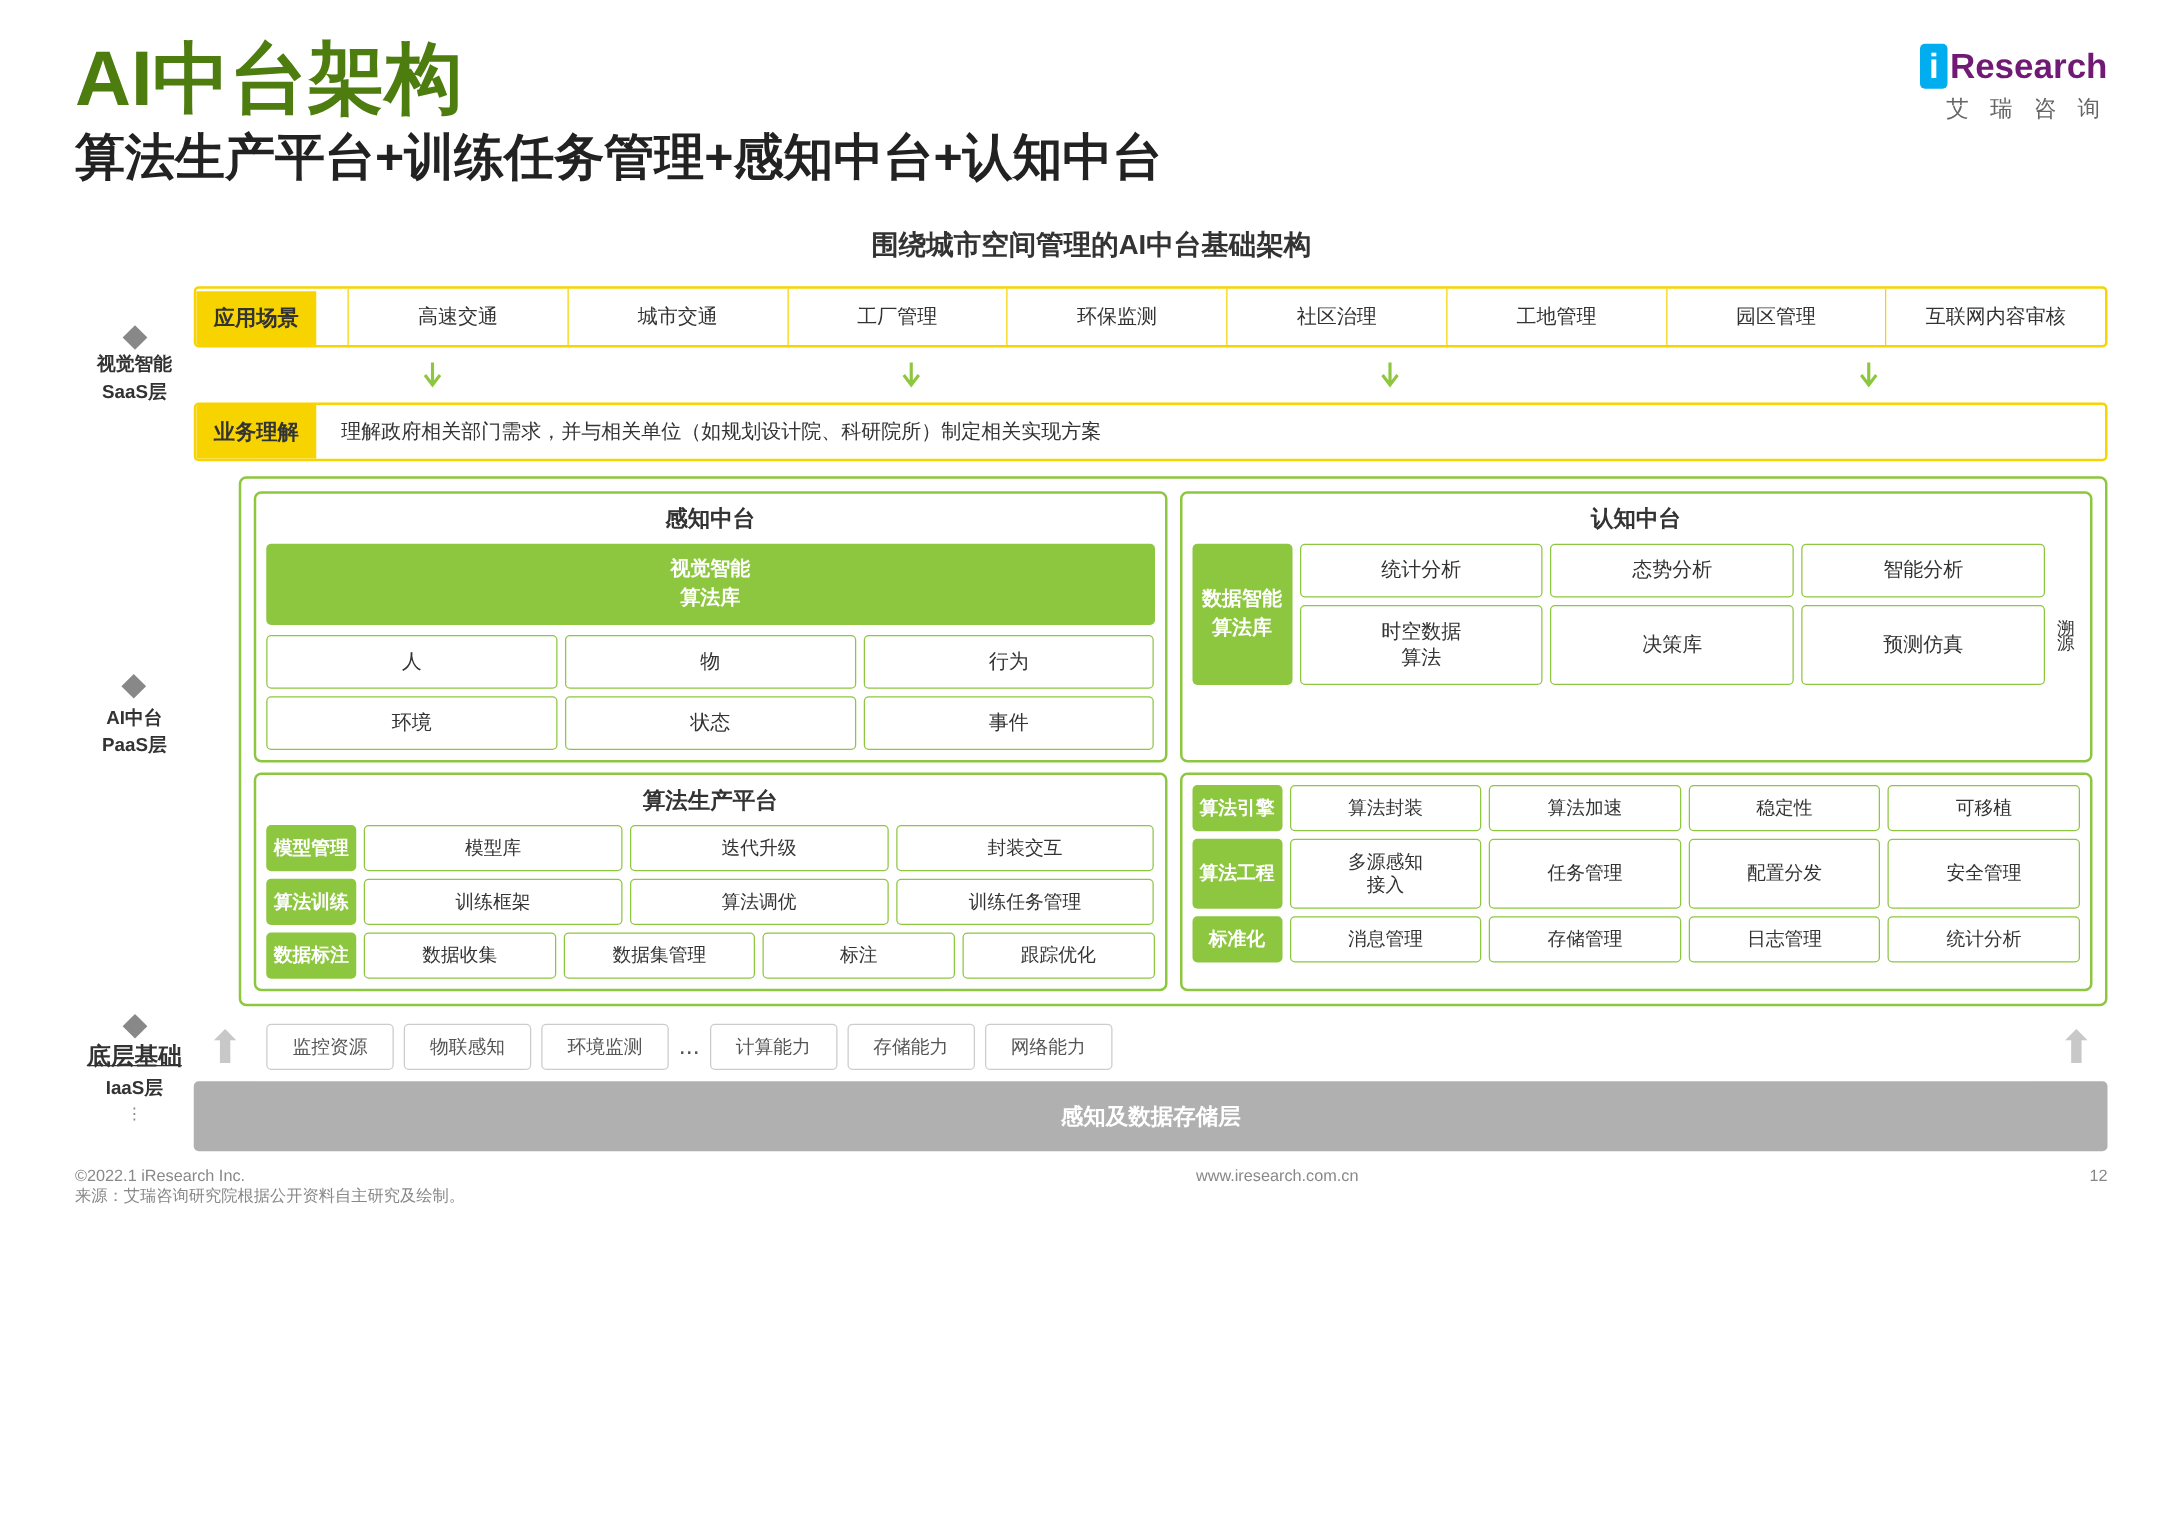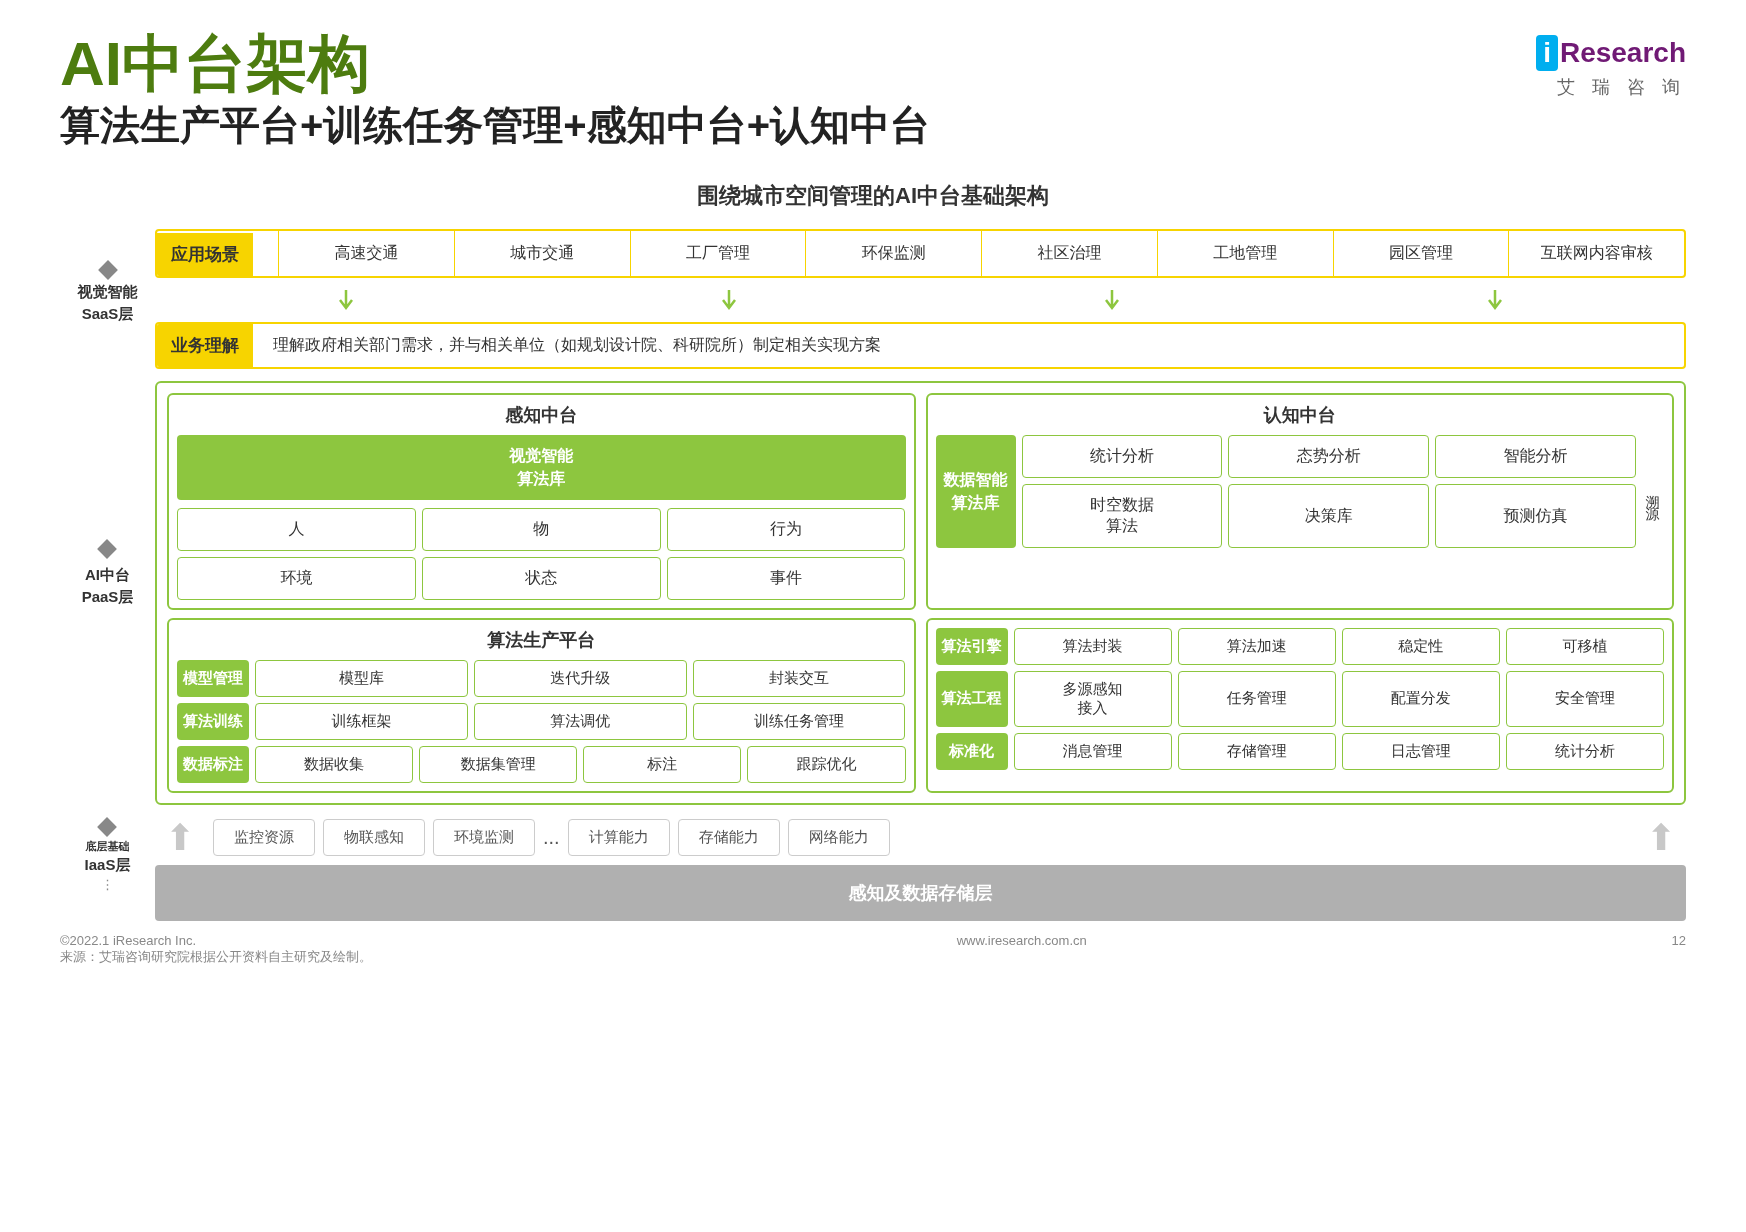--- a/index.html
+++ b/index.html
@@ -158,20 +158,21 @@
 
     
     .paas-section {
       border: 2px solid #8DC63F;
       border-radius: 6px;
       padding: 10px;
       display: flex;
       flex-direction: column;
       gap: 8px;
       flex: 1;
+      margin-left: 36px;
     }
 
     
     .perception-cognition-row {
       display: flex;
       flex-direction: row;
       gap: 10px;
     }
 
     .perception-box {
@@ -408,21 +409,21 @@
       </div>
 
       <div style="display:flex; flex-direction:column; align-items:center; justify-content:center; flex:1; margin-top:8px;">
         <div style="width:14px;height:14px;background:#888;transform:rotate(45deg); margin-bottom:8px;"></div>
         <div style="font-size:15px;font-weight:bold;color:#333;text-align:center;line-height:1.5;">AI中台</div>
         <div style="font-size:15px;font-weight:bold;color:#333;text-align:center;line-height:1.5;">PaaS层</div>
       </div>
 
       <div style="display:flex; flex-direction:column; align-items:center; justify-content:center; height:130px; margin-top:8px;">
         <div style="width:14px;height:14px;background:#888;transform:rotate(45deg); margin-bottom:4px;"></div>
-        <div style="font-size:11px;font-weight:bold;color:#333;text-align:center;line-height:1.5;">底层基础</div>
+        <div style="font-size:19px;font-weight:bold;color:#333;text-align:center;line-height:1.5;text-decoration:underline;">底层基础</div>
         <div style="font-size:15px;font-weight:bold;color:#333;text-align:center;line-height:1.5;">IaaS层</div>
         <div style="font-size:13px;color:#888;">⋮</div>
       </div>
 
     </div>
 
     <div style="flex:1; display:flex; flex-direction:column; gap:8px;">
 
       <div class="app-row">
         <div class="app-scene-label">应用场景</div>

